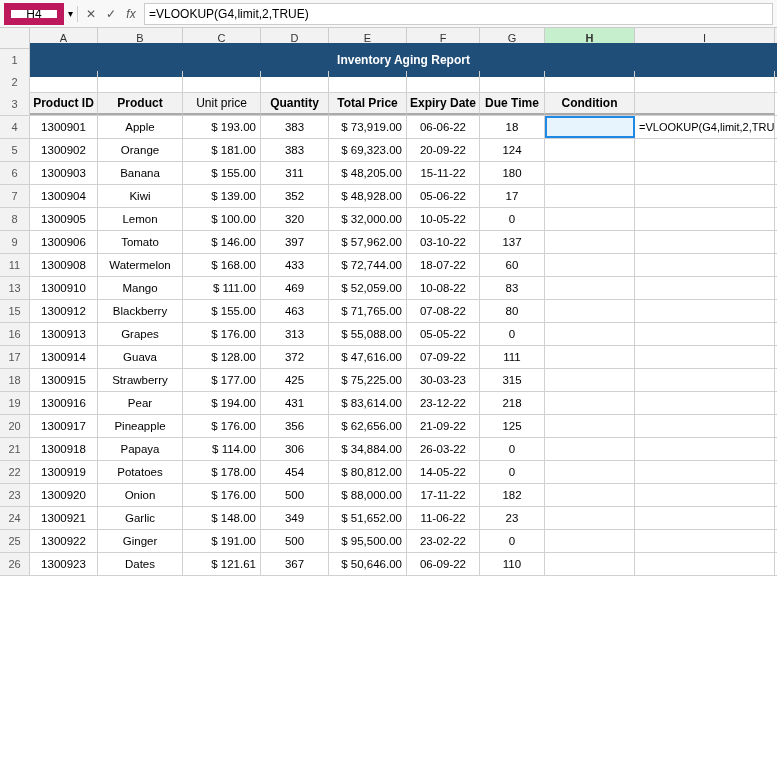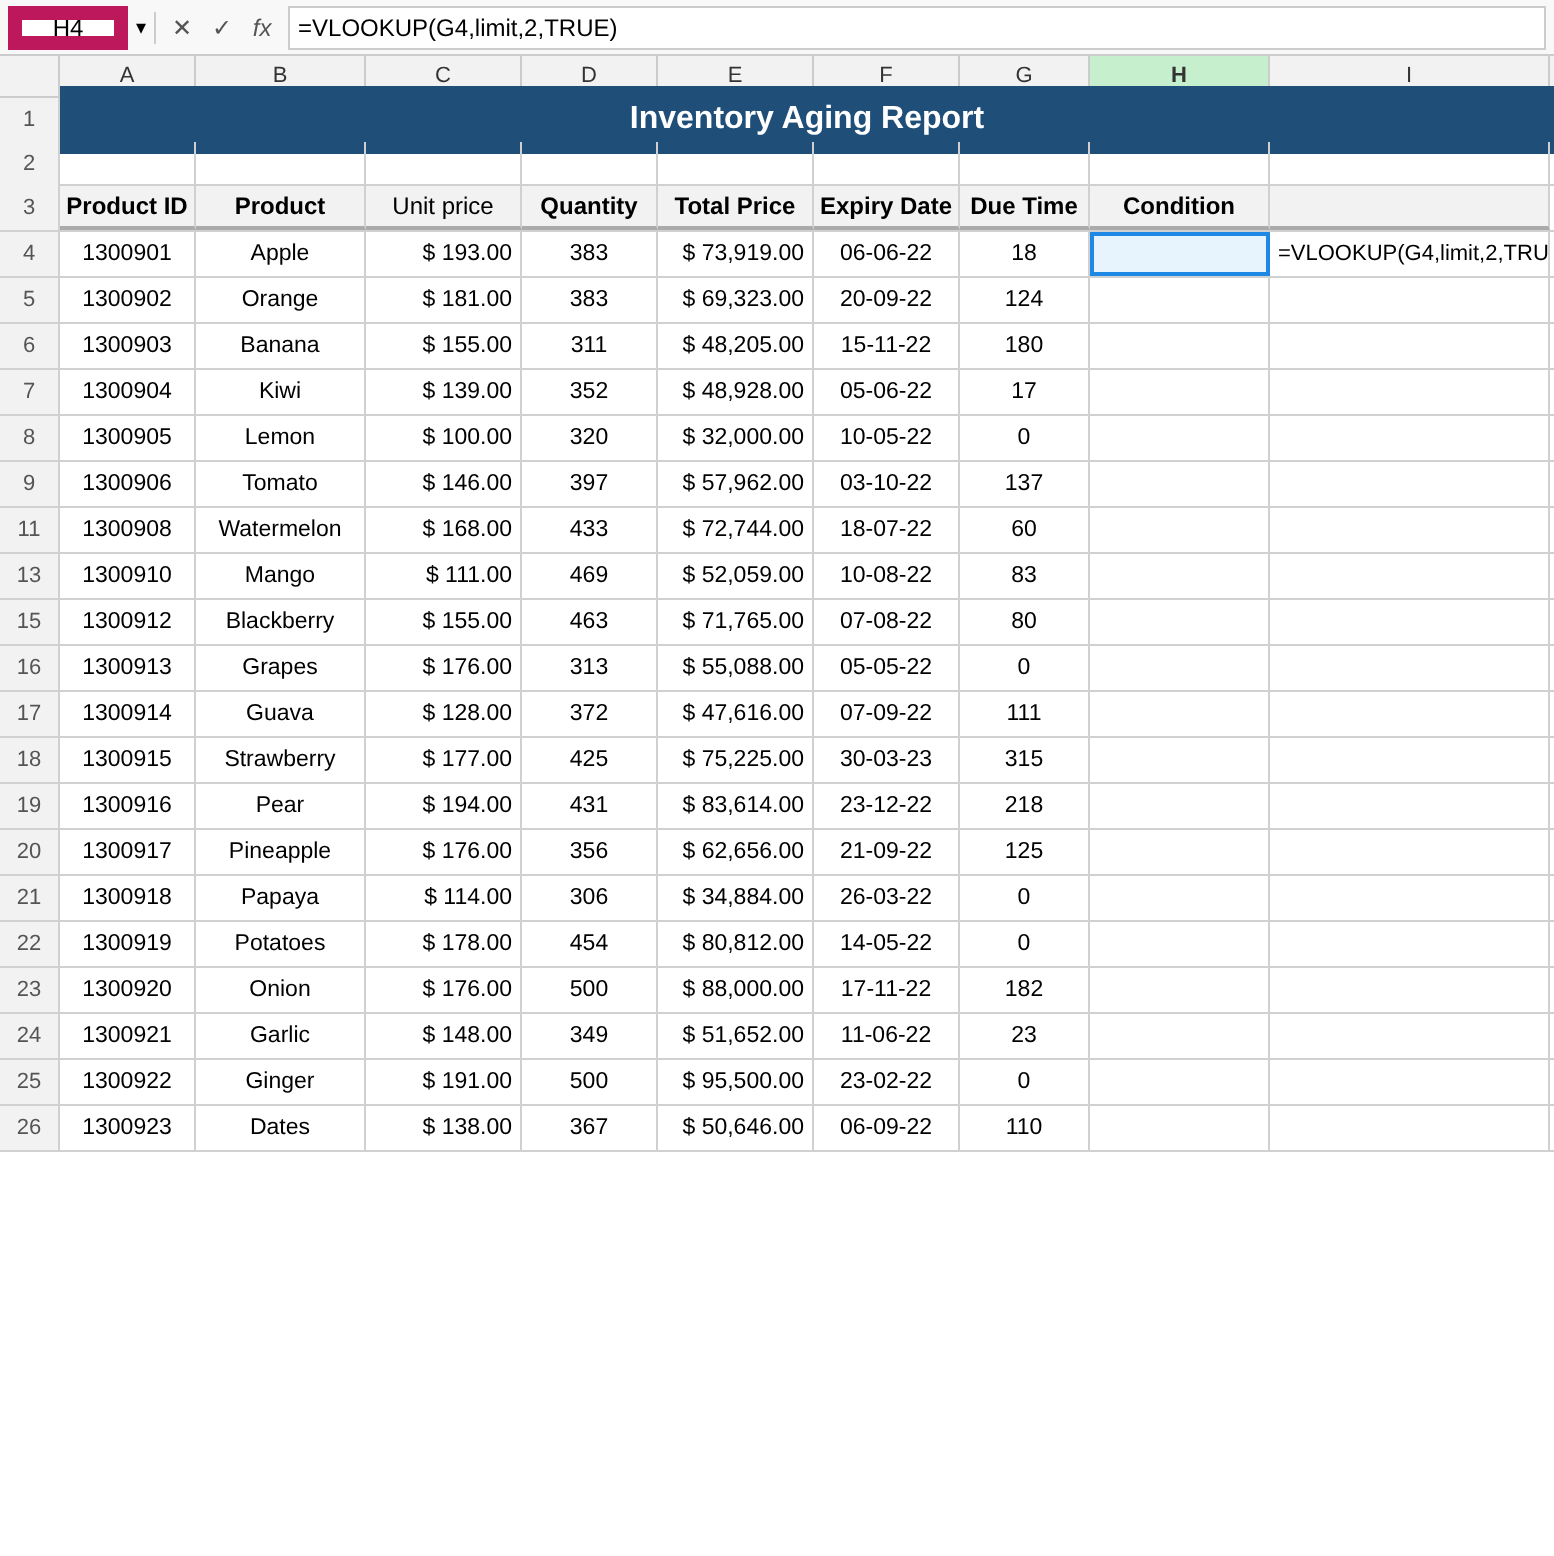--- a/index.html
+++ b/index.html
@@ -139,21 +139,21 @@
     .col-f { width: 73px; min-width: 73px; }
     .col-g { width: 65px; min-width: 65px; }
     .col-h { width: 90px; min-width: 90px; }
     .col-i { width: 140px; min-width: 140px; }
 
     
     .title-row {
       background: #1f4e79;
       color: white;
       font-weight: bold;
-      font-size: 16px;
+      font-size: 12px;
       text-align: left;
       height: 34px;
       display: flex;
       align-items: center;
       justify-content: center;
     }
 
     
     .header-row .cell {
       background: #f2f2f2;
@@ -472,21 +472,21 @@
     <div class="cell col-e cell-right">$ 95,500.00</div>
     <div class="cell col-f cell-center">23-02-22</div>
     <div class="cell col-g cell-center">0</div>
     <div class="cell col-h cell-center " style=""></div>
     <div class="cell col-i" style="color:#000;font-size:11px;"></div>
   </div>
       <div class="grid-row">
     <div class="row-num">26</div>
     <div class="cell col-a cell-center">1300923</div>
     <div class="cell col-b cell-center">Dates</div>
-    <div class="cell col-c cell-right">$ 138.00</div>
+    <div class="cell col-c cell-right">$ 121.61</div>
     <div class="cell col-d cell-center">367</div>
     <div class="cell col-e cell-right">$ 50,646.00</div>
     <div class="cell col-f cell-center">06-09-22</div>
     <div class="cell col-g cell-center">110</div>
     <div class="cell col-h cell-center " style=""></div>
     <div class="cell col-i" style="color:#000;font-size:11px;"></div>
   </div>
     </div>
 
 </div>

